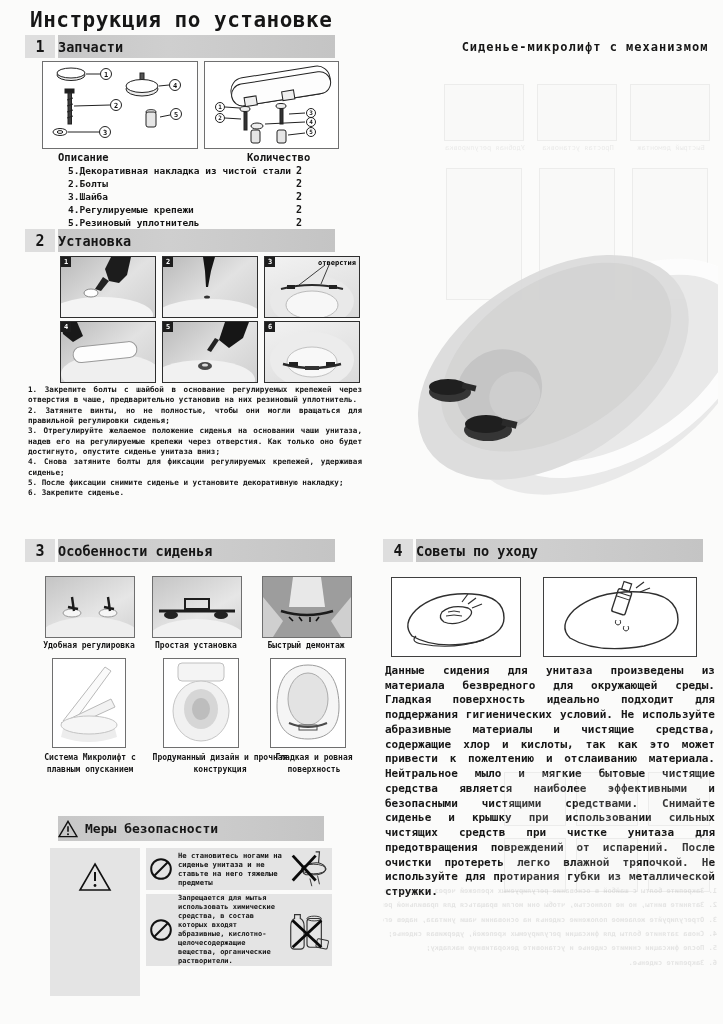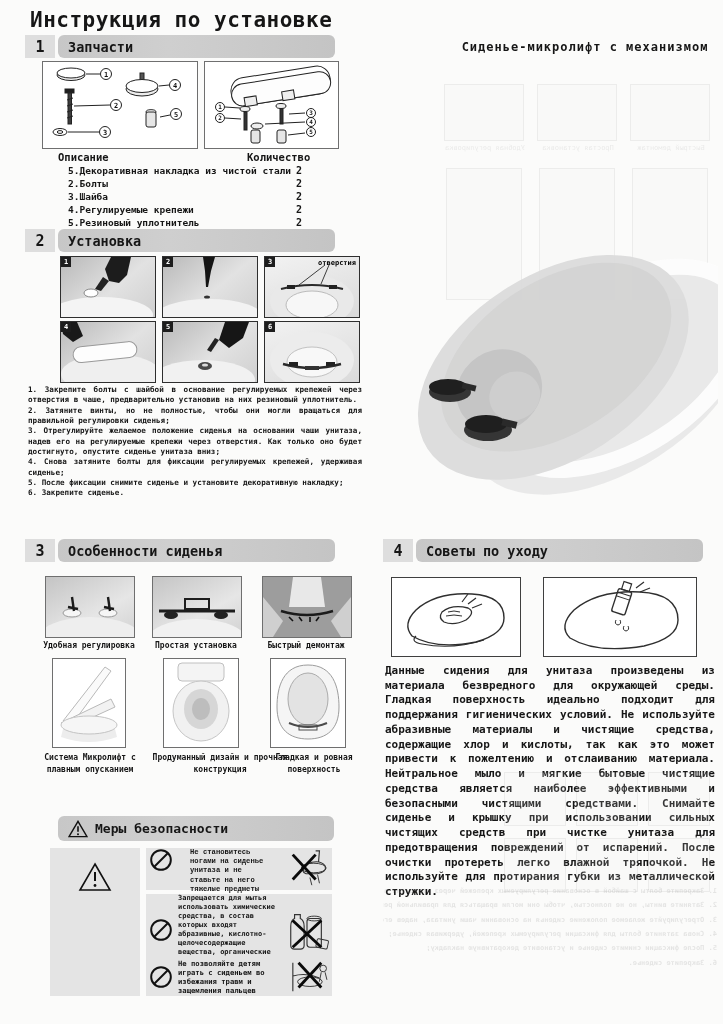--- a/index.html
+++ b/index.html
@@ -4,21 +4,21 @@
 <style>
   html,body{margin:0;padding:0;background:#e8e8e6;}
   .page{position:relative;width:723px;height:1024px;background:#fbfbfa;overflow:hidden;
         font-family:"DejaVu Sans Mono",monospace;color:#161616;}
   .abs{position:absolute;}
   h1.doc-title{margin:0;font-size:21px;font-weight:bold;letter-spacing:.5px;}
   .sec-header{display:flex;align-items:stretch;height:23px;}
   .sec-num{width:30px;background:#dedede;display:flex;align-items:center;justify-content:center;
            font-size:15px;font-weight:bold;}
   .sec-bar{flex:1;margin-left:3px;background:linear-gradient(90deg,#c7c7c7,#cfcfcf 40%,#c4c4c4);
-           display:flex;align-items:center;padding-left:10px;font-size:13.5px;font-weight:bold;border-radius:6px;}
+           display:flex;align-items:center;font-size:13.5px;font-weight:bold;}
   .figbox{border:1px solid #6f6f6f;background:#fff;}
   .lbl{font-size:10.5px;font-weight:bold;}
   .plist-name{font-size:9.5px;font-weight:bold;white-space:nowrap;}
   .plist-qty{font-size:10px;font-weight:bold;text-align:center;width:14px;}
   .photo{background:linear-gradient(140deg,#b9b9b9,#e2e2e2 55%,#cfcfcf);border:1px solid #2e2e2e;
          position:absolute;width:94px;height:60px;overflow:hidden;}
   .photo.light{background:linear-gradient(160deg,#f2f2f2,#dadada);}
   .badge{position:absolute;top:0;left:0;width:10px;height:10px;background:#1d1d1d;color:#fff;
          font-size:7px;line-height:10px;text-align:center;font-weight:bold;}
   .holes{position:absolute;top:2px;right:3px;font-size:7px;font-weight:bold;color:#000;}
@@ -293,21 +293,21 @@
   </div>
 
   <div class="safety-box" style="left:50px;top:848px;width:90px;height:148px;">
     <svg width="34" height="30" viewBox="0 0 34 30" style="margin:14px auto 0;">
       <polygon points="17,2 32,28 2,28" fill="none" stroke="#111" stroke-width="1.6"></polygon>
       <line x1="17" y1="10" x2="17" y2="19" stroke="#111" stroke-width="2"></line>
       <circle cx="17" cy="23.5" r="1.4" fill="#111"></circle>
     </svg>
   </div>
 
-  <div class="safety-box" style="left:146px;top:848px;width:186px;height:42px;display:flex;align-items:flex-start;gap:17px;padding:0 3px;box-sizing:border-box;font-family:Liberation Mono, monospace;">
+  <div class="safety-box" style="left:146px;top:848px;width:186px;height:42px;display:flex;align-items:center;gap:5px;padding:0 3px;box-sizing:border-box;">
     <svg width="24" height="24" viewBox="0 0 22 22" style="flex:0 0 auto;">
       <circle cx="11" cy="11" r="9" fill="none" stroke="#111" stroke-width="1.8"></circle>
       <line x1="4.8" y1="17.2" x2="17.2" y2="4.8" stroke="#111" stroke-width="1.8"></line>
     </svg>
     <div class="safety-text" style="flex:1;">Не становитесь ногами на сиденье унитаза и не ставьте на него тяжелые предметы</div>
     <svg width="42" height="40" viewBox="0 0 44 40" style="flex:0 0 auto;">
       <path d="M30,2 L34,2 L33,14 M26,14 Q36,12 40,18 Q42,24 32,26 L20,26 Q14,24 18,17 Z" fill="none" stroke="#333" stroke-width="1.2"></path>
       <ellipse cx="28" cy="20" rx="13" ry="5" fill="none" stroke="#333"></ellipse>
       <path d="M24,30 L26,38 M32,27 L34,36" stroke="#333"></path>
       <line x1="6" y1="6" x2="30" y2="32" stroke="#0a0a0a" stroke-width="3"></line>
@@ -324,35 +324,20 @@
     <svg width="44" height="46" viewBox="0 0 46 48" style="flex:0 0 auto;">
       <path d="M10,8 L16,8 L16,12 Q20,14 20,20 L20,40 Q20,44 16,44 L10,44 Q6,44 6,40 L6,20 Q6,14 10,12 Z" fill="none" stroke="#333" stroke-width="1.2"></path>
       <rect x="23" y="12" width="15" height="30" rx="3" fill="none" stroke="#333" stroke-width="1.2"></rect>
       <ellipse cx="30.5" cy="12" rx="7.5" ry="2.5" fill="none" stroke="#333"></ellipse>
       <rect x="33" y="34" width="12" height="9" rx="1.5" fill="none" stroke="#333" transform="rotate(12 39 38)"></rect>
       <line x1="8" y1="14" x2="38" y2="42" stroke="#0a0a0a" stroke-width="3"></line>
       <line x1="38" y1="14" x2="8" y2="42" stroke="#0a0a0a" stroke-width="3"></line>
     </svg>
   </div>
 
-  <div class="safety-box" style="left:146px;top:958px;width:186px;height:38px;display:flex;align-items:center;gap:5px;padding:0 3px;box-sizing:border-box;">
-    <svg width="24" height="24" viewBox="0 0 22 22" style="flex:0 0 auto;">
-      <circle cx="11" cy="11" r="9" fill="none" stroke="#111" stroke-width="1.8"></circle>
-      <line x1="4.8" y1="17.2" x2="17.2" y2="4.8" stroke="#111" stroke-width="1.8"></line>
-    </svg>
-    <div class="safety-text" style="flex:1;">Не позволяйте детям играть с сиденьем во избежания травм и защемления пальцев</div>
-    <svg width="42" height="36" viewBox="0 0 44 38" style="flex:0 0 auto;">
-      <path d="M6,4 L6,34 M6,18 Q20,14 34,20" fill="none" stroke="#333" stroke-width="1.2"></path>
-      <ellipse cx="24" cy="24" rx="13" ry="5" fill="none" stroke="#333"></ellipse>
-      <circle cx="38" cy="10" r="3.5" fill="none" stroke="#333"></circle>
-      <path d="M36,14 L34,24 M40,14 L42,22" stroke="#333"></path>
-      <line x1="12" y1="4" x2="36" y2="30" stroke="#0a0a0a" stroke-width="3"></line>
-      <line x1="36" y1="4" x2="12" y2="30" stroke="#0a0a0a" stroke-width="3"></line>
-    </svg>
-  </div>
 
   <div class="r-title" style="left:383px;top:40px;">Сиденье-микролифт с механизмом</div>
 
   <div class="abs bleed" style="left:445px;top:84px;width:265px;height:220px;">
     <div class="bb" style="left:0;top:0;width:78px;height:55px;"></div>
     <div class="bb" style="left:93px;top:0;width:78px;height:55px;"></div>
     <div class="bb" style="left:186px;top:0;width:78px;height:55px;"></div>
     <div class="bcap" style="left:-4px;top:60px;">Быстрый демонтаж</div>
     <div class="bcap" style="left:89px;top:60px;">Простая установка</div>
     <div class="bcap" style="left:182px;top:60px;">Удобная регулировка</div>

